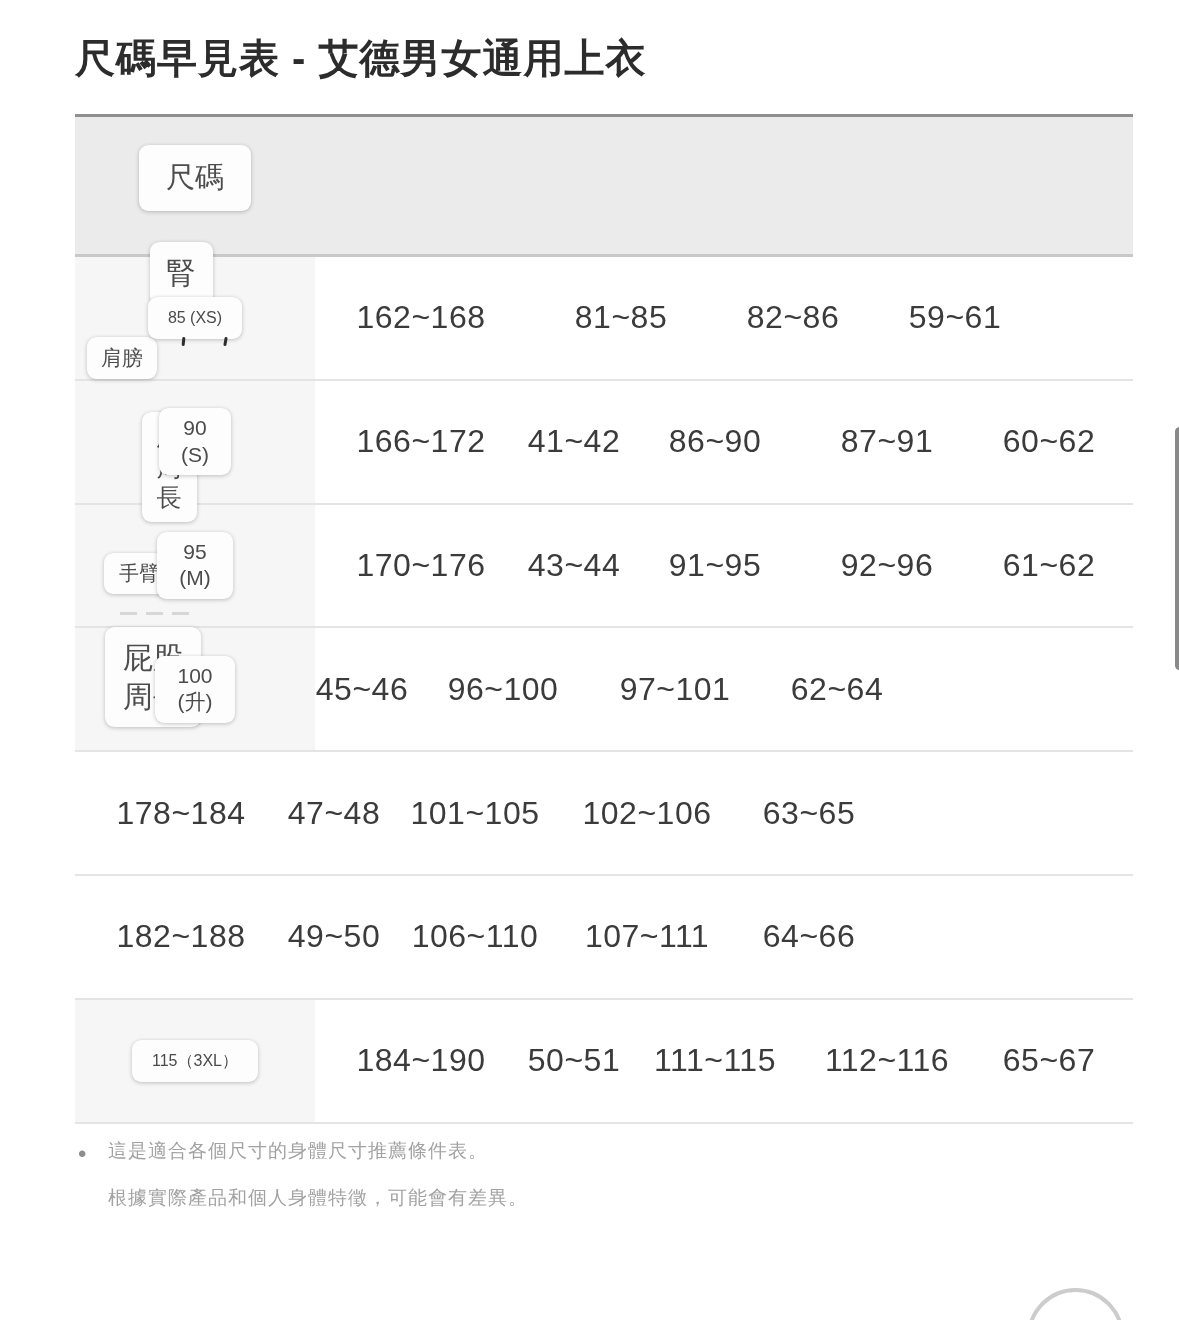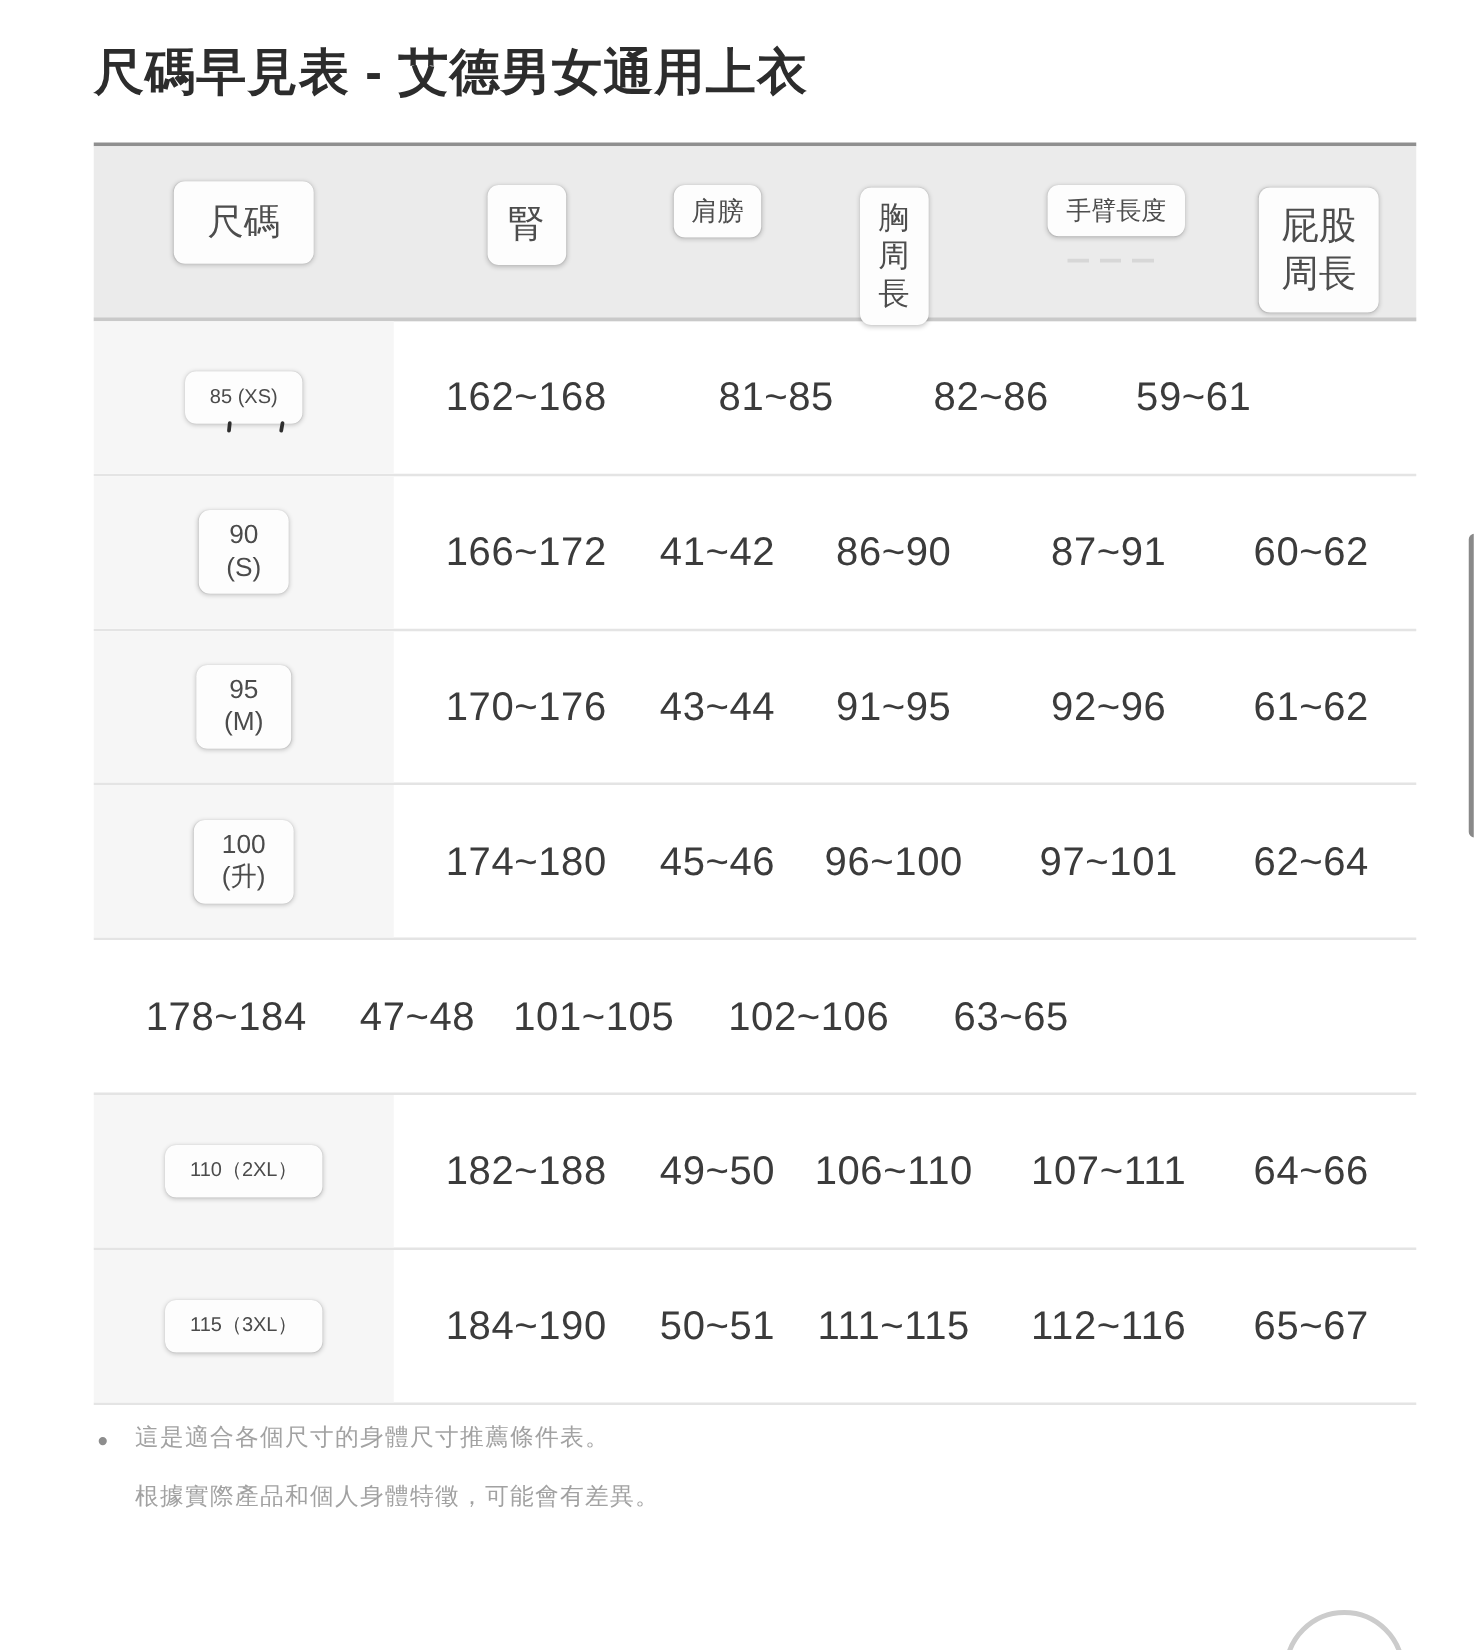--- a/index.html
+++ b/index.html
@@ -16,20 +16,21 @@
   }
   
   .size-table{
     width:1058px;margin-top:32px;
     border-top:3px solid #8f8f8f;
   }
   .thead{
     display:flex;height:137px;background:#ebebeb;
     border-bottom:3px solid #c9c9c9;
     align-items:flex-start;
+    flex-direction:column;
   }
   .hcell{display:flex;justify-content:center;position:relative;}
   .c1{width:240px;} .c2{width:212px;} .c3{width:94px;}
   .c4{width:188px;} .c5{width:156px;} .c6{width:168px;}
   .pill{
     background:#fdfdfd;border-radius:9px;
     box-shadow:0 1px 4px rgba(0,0,0,0.22),0 0 1px rgba(0,0,0,0.10);
     color:#4d4d4d;white-space:nowrap;position:relative;
   }
   .pill-size{margin-top:28px;font-size:29px;padding:13px 27px;}
@@ -155,42 +156,35 @@
         <div class="cell c6 num">61~62</div>
       </div>
 
       <div class="trow">
         <div class="cell c1">
           <span class="pill row-pill two-line">
               <span>100</span>
               <span>(升)</span>
             </span>
         </div>
-        <div class="cell c2 num">174~180</div>
         <div class="cell c3 num">45~46</div>
         <div class="cell c4 num">96~100</div>
         <div class="cell c5 num">97~101</div>
         <div class="cell c6 num">62~64</div>
       </div>
 
       <div class="trow">
         <div class="cell c2 num">178~184</div>
         <div class="cell c3 num">47~48</div>
         <div class="cell c4 num">101~105</div>
         <div class="cell c5 num">102~106</div>
         <div class="cell c6 num">63~65</div>
       </div>
 
       <div class="trow">
-        <div class="cell c1">
-          <span class="pill row-pill">
-              <span>110（2XL）</span>
-              <span></span>
-            </span>
-        </div>
         <div class="cell c2 num">182~188</div>
         <div class="cell c3 num">49~50</div>
         <div class="cell c4 num">106~110</div>
         <div class="cell c5 num">107~111</div>
         <div class="cell c6 num">64~66</div>
       </div>
 
       <div class="trow">
         <div class="cell c1">
           <span class="pill row-pill">

